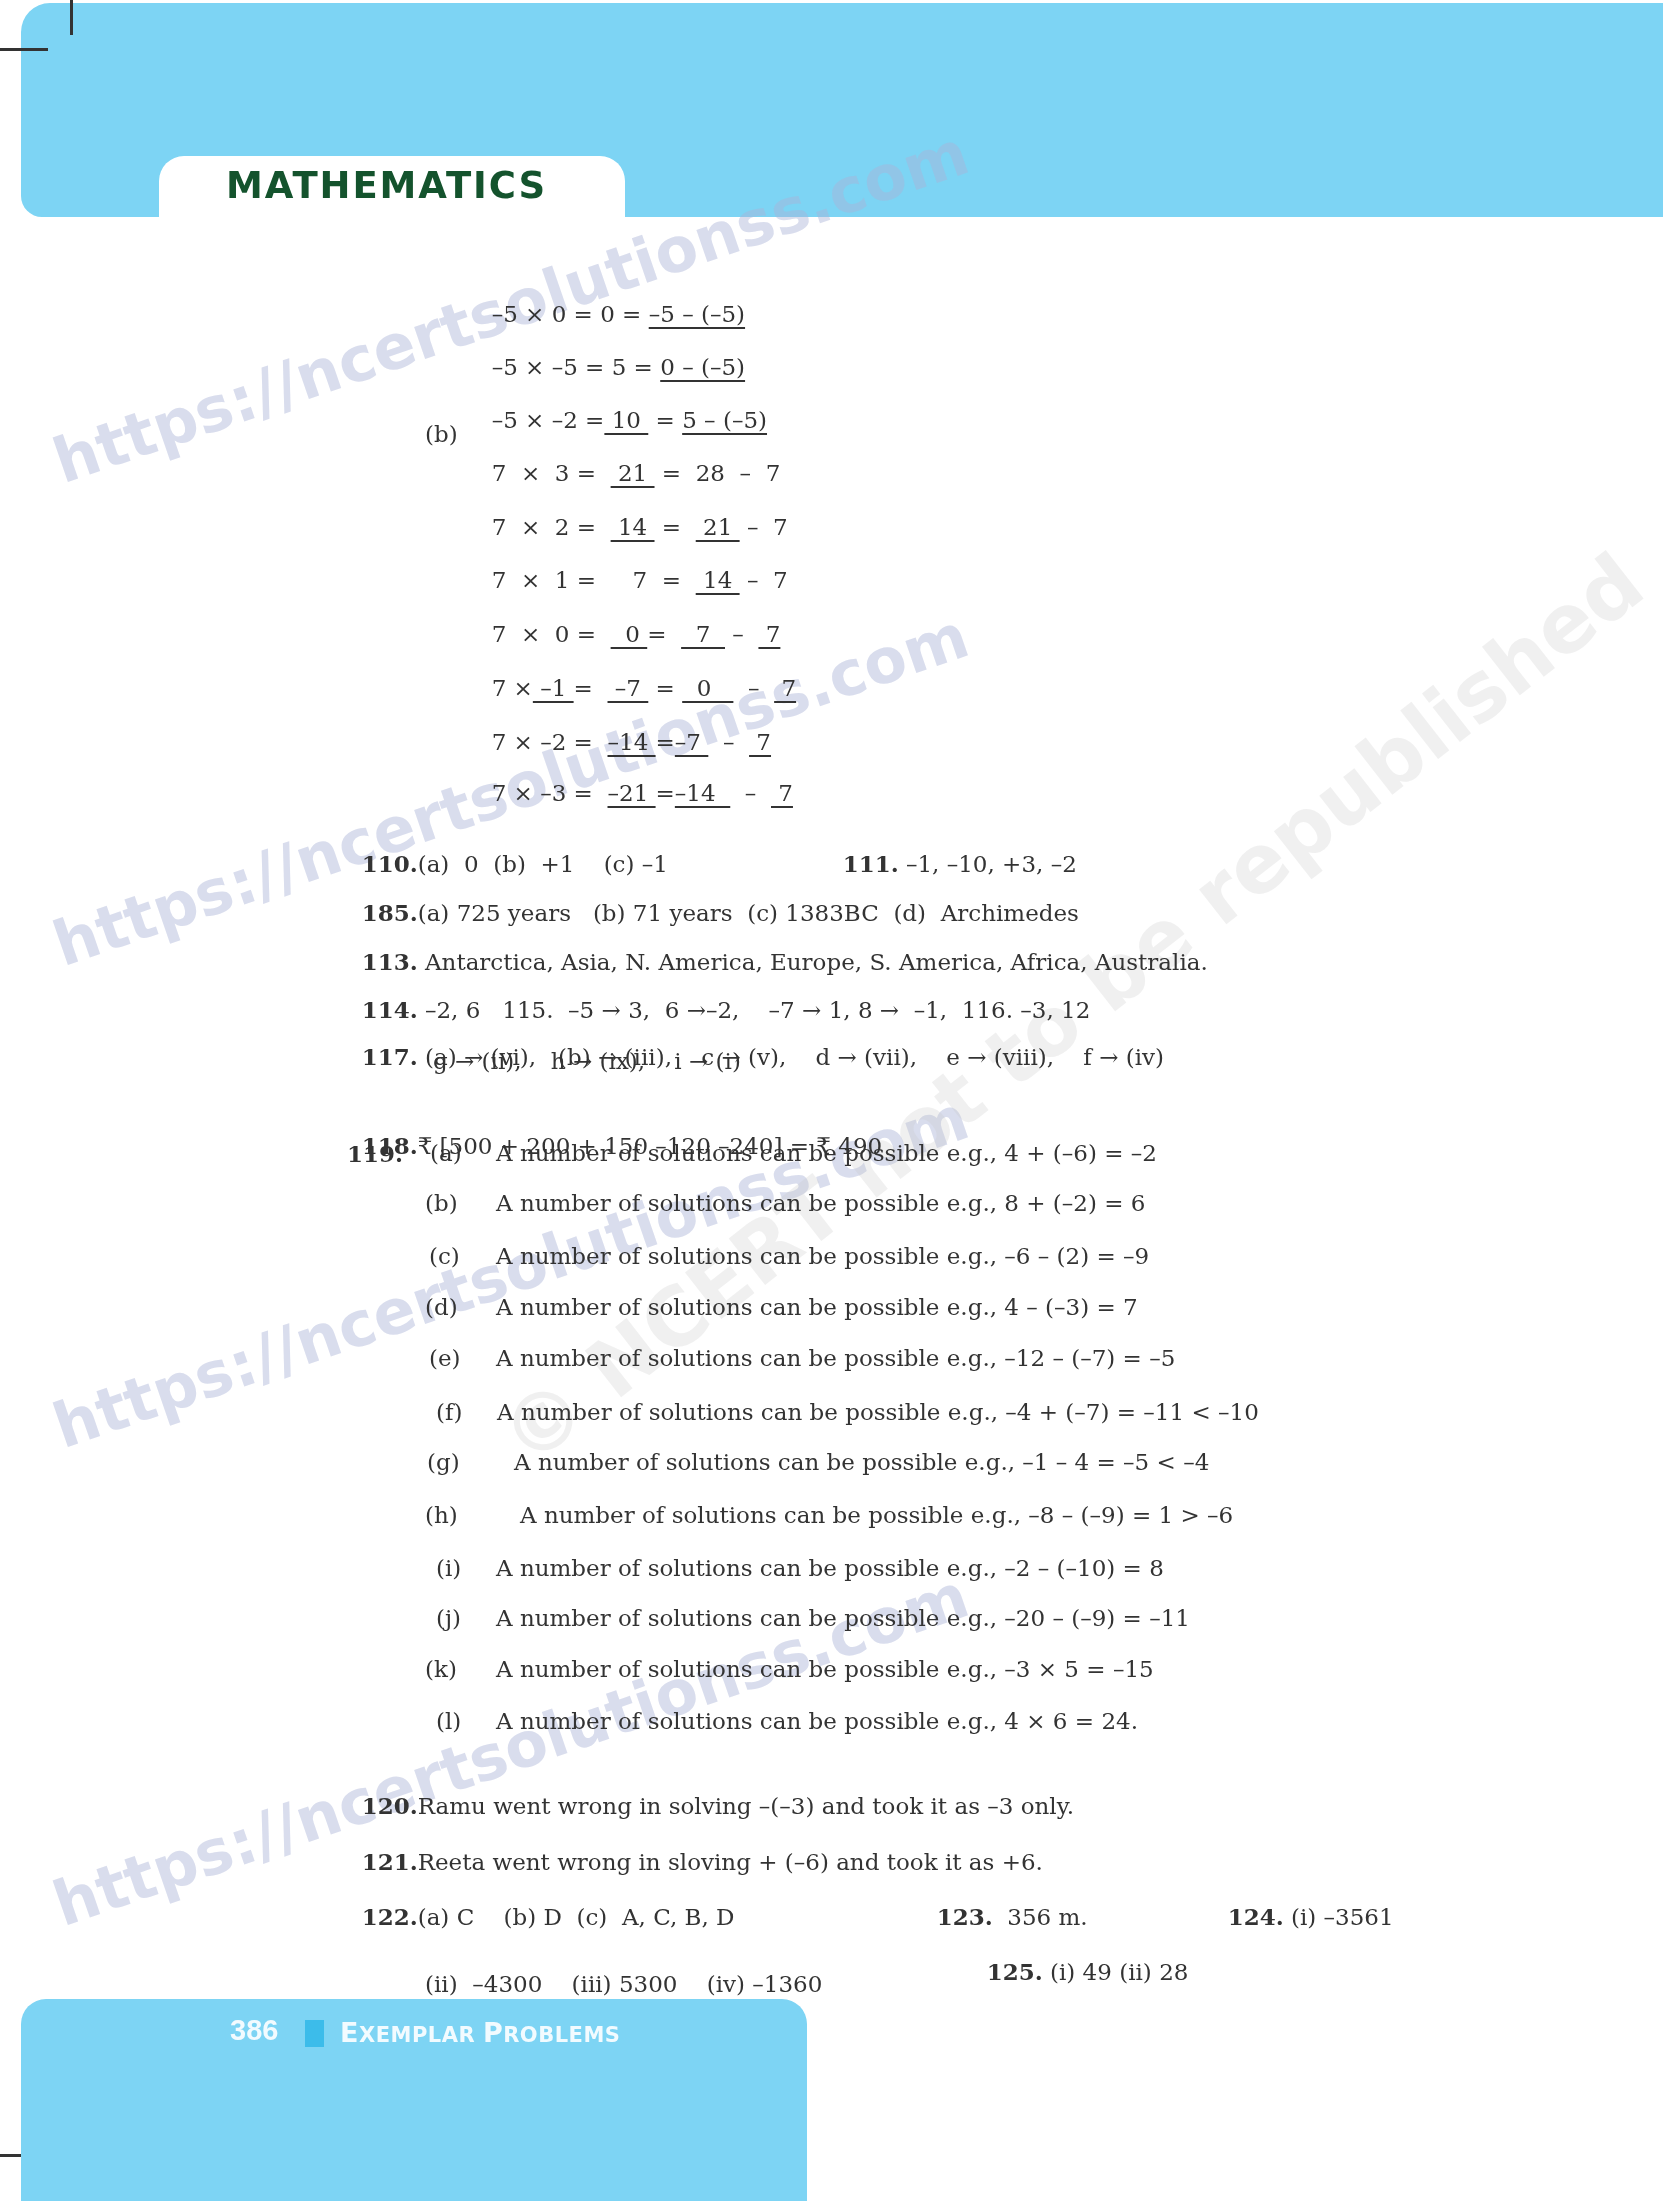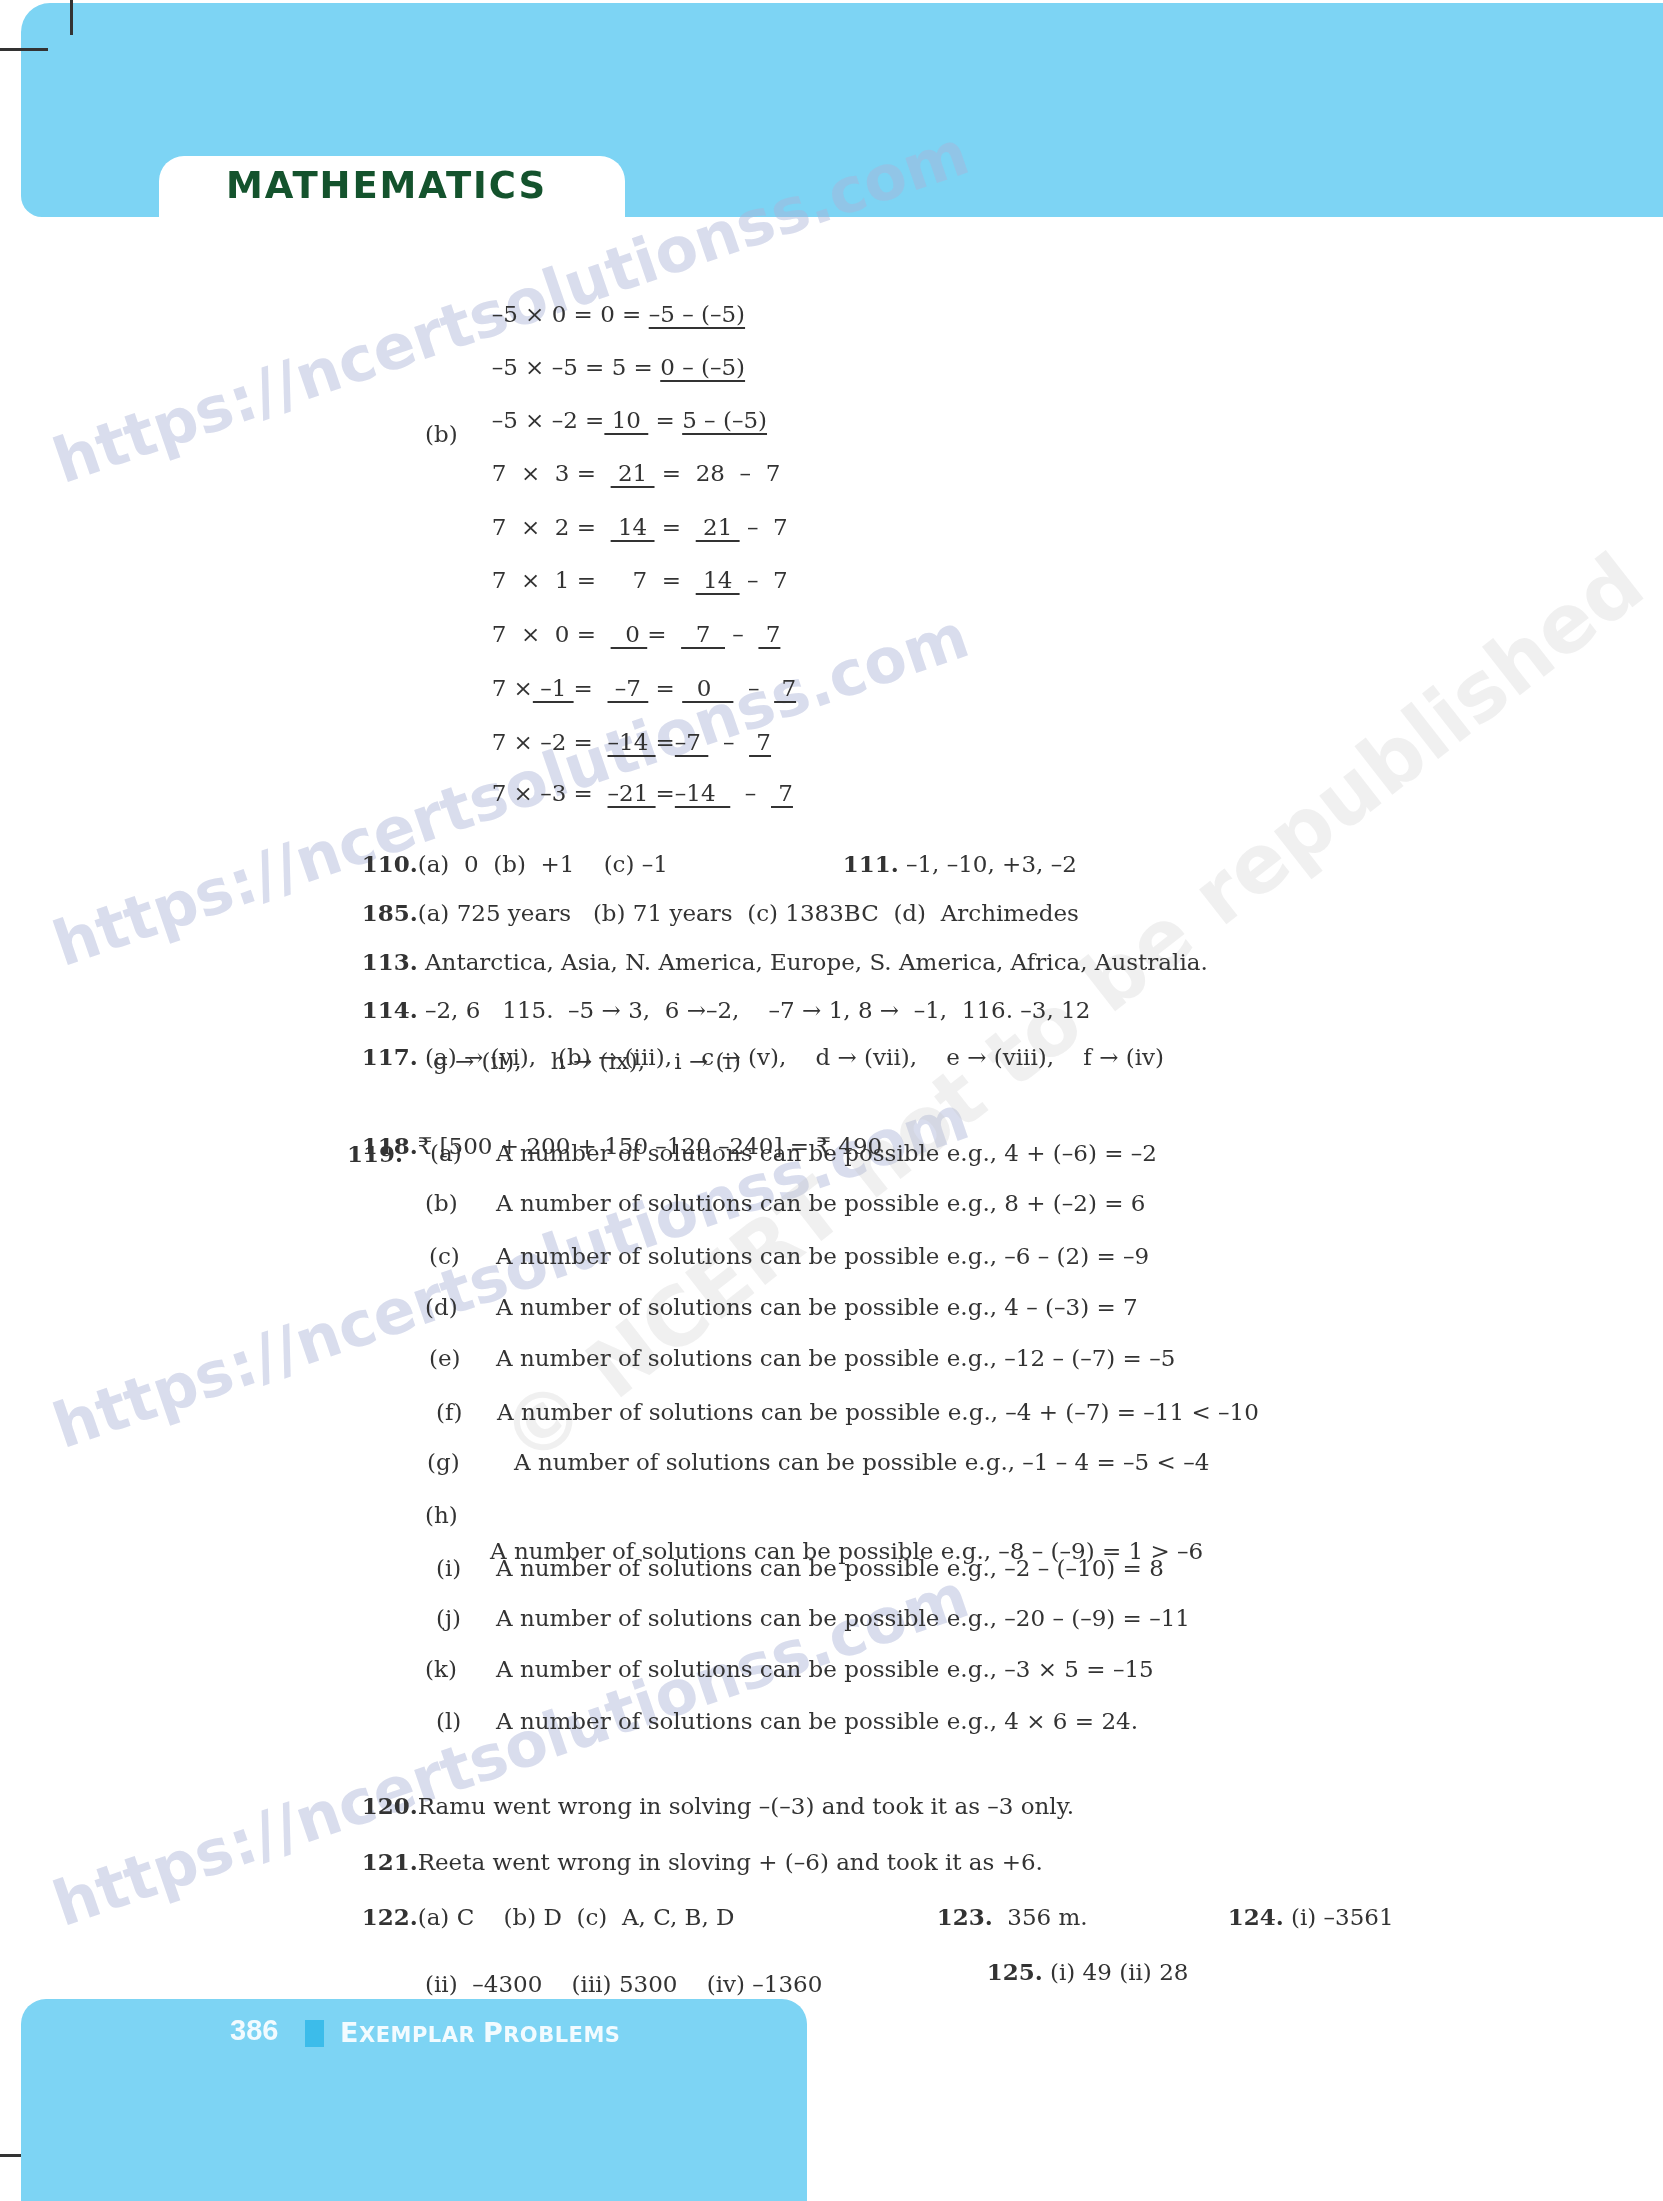--- a/index.html
+++ b/index.html
@@ -112,21 +112,21 @@
 <div class="line" style="left:496px;top:1237px;">A number of solutions can be possible e.g., –6 – (2) = –9</div>
 <div class="line" style="left:425px;top:1288px;">(d)</div>
 <div class="line" style="left:496px;top:1288px;">A number of solutions can be possible e.g., 4 – (–3) = 7</div>
 <div class="line" style="left:429px;top:1339px;">(e)</div>
 <div class="line" style="left:496px;top:1339px;">A number of solutions can be possible e.g., –12 – (–7) = –5</div>
 <div class="line" style="left:436px;top:1393px;">(f)</div>
 <div class="line" style="left:497px;top:1393px;">A number of solutions can be possible e.g., –4 + (–7) = –11 &lt; –10</div>
 <div class="line" style="left:427px;top:1443px;">(g)</div>
 <div class="line" style="left:496px;top:1443px;margin-left:18px;">A number of solutions can be possible e.g., –1 – 4 = –5 &lt; –4</div>
 <div class="line" style="left:425px;top:1496px;">(h)</div>
-<div class="line" style="left:490px;top:1496px;margin-top:36px;">A number of solutions can be possible e.g., –8 – (–9) = 1 &gt; –6</div>
+<div class="line" style="left:520px;top:1496px;">A number of solutions can be possible e.g., –8 – (–9) = 1 &gt; –6</div>
 <div class="line" style="left:436px;top:1549px;">(i)</div>
 <div class="line" style="left:496px;top:1549px;">A number of solutions can be possible e.g., –2 – (–10) = 8</div>
 <div class="line" style="left:436px;top:1599px;">(j)</div>
 <div class="line" style="left:496px;top:1599px;">A number of solutions can be possible e.g., –20 – (–9) = –11</div>
 <div class="line" style="left:425px;top:1650px;">(k)</div>
 <div class="line" style="left:496px;top:1650px;">A number of solutions can be possible e.g., –3 × 5 = –15</div>
 <div class="line" style="left:436px;top:1702px;">(l)</div>
 <div class="line" style="left:496px;top:1702px;">A number of solutions can be possible e.g., 4 × 6 = 24.</div>
 
 <div class="line" style="left:347px;top:1747px;">

